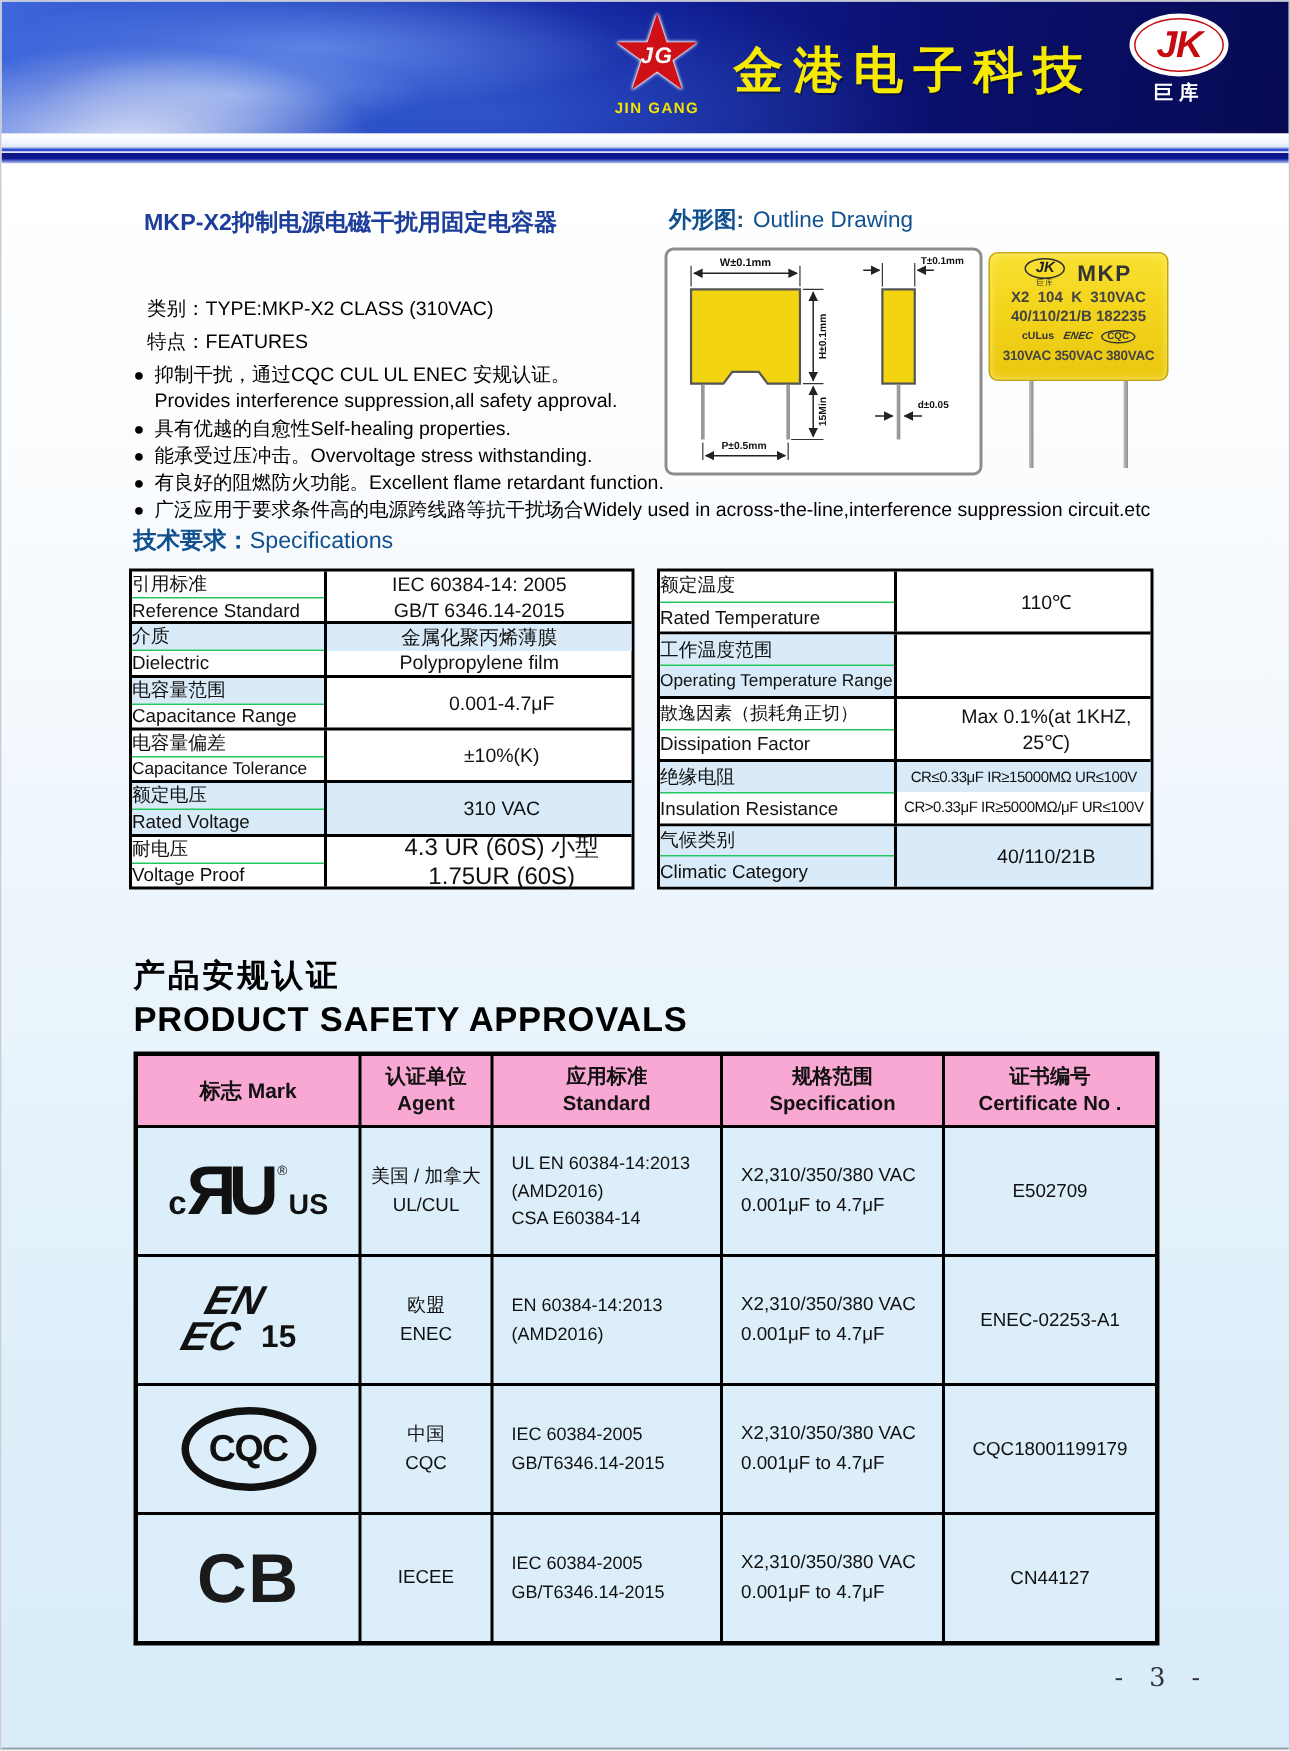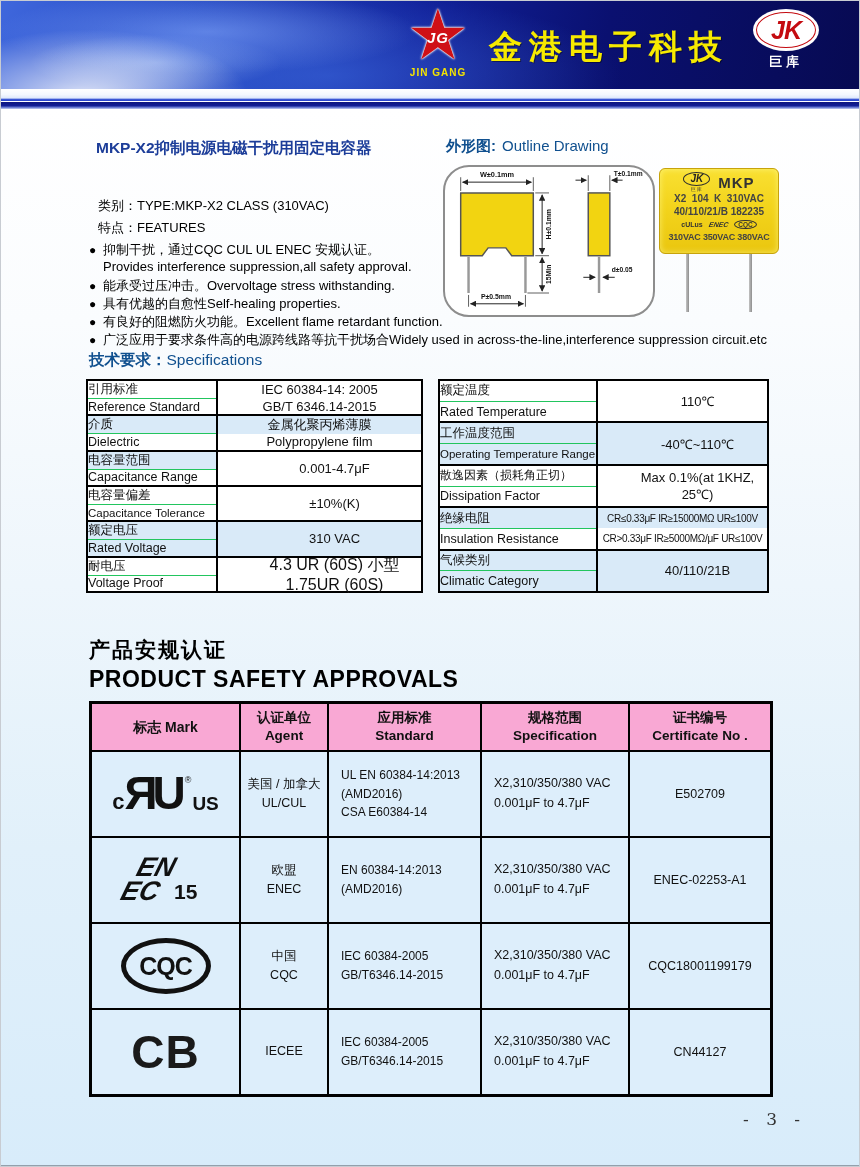--- a/index.html
+++ b/index.html
@@ -39,21 +39,21 @@
   .outline-label .cn { font-weight:bold; }
   .outline-label .en { margin-left:6px; }
 
   .features { position:absolute; left:88px; top:88px; width:740px; font-size:13px; color:#000; }
   .f-line { height:18px; white-space:nowrap; }
   .f-line.head { height:22px; padding-left:9px; }
   .blt { display:inline-block; width:14px; font-size:12px; }
   .f-line.cont { padding-left:14px; }
 
   
-  .outline-box { position:absolute; left:442px; top:56px; width:212px; height:152px; background:#ffffff; border:2px solid #8d8d8d; border-radius:26px; }
+  .outline-box { position:absolute; left:442px; top:56px; width:212px; height:152px; background:#ffffff; border:2px solid #8d8d8d; border-radius:6px; }
   .outline-box svg text { font-family:"Liberation Sans", sans-serif; fill:#111; }
 
   
   .cap-photo { position:absolute; left:658px; top:59px; width:120px; height:146px; }
   .cap-body { position:relative; width:120px; height:86px; border-radius:6px; border:1px solid #c7a30b;
     background:linear-gradient(180deg,#f9e032 0%,#f3d41c 45%,#eac60f 100%); box-shadow:inset 0 0 6px rgba(255,255,160,.6); text-align:center; padding-top:3px; }
   .cap-r1 { display:flex; align-items:center; justify-content:center; gap:8px; height:20px; }
   .cap-jk { display:inline-flex; flex-direction:column; align-items:center; line-height:1; }
   .cap-jk .oval { border:1.5px solid #2e2e2e; border-radius:50%; padding:1px 6px; font-size:10px; font-weight:bold; font-style:italic; color:#222; }
   .cap-jk .sub { font-size:5px; color:#333; margin-top:1px; letter-spacing:1px; }
@@ -148,22 +148,22 @@
     <div class="doc-title">MKP-X2抑制电源电磁干扰用固定电容器</div>
     <div class="outline-label">
       <span class="cn">外形图:</span><span class="en">Outline Drawing</span>
     </div>
 
     <div class="features">
       <div class="f-line head"><span>类别：</span><span>TYPE:MKP-X2 CLASS (310VAC)</span></div>
       <div class="f-line head"><span>特点：</span><span>FEATURES</span></div>
       <div class="f-line"><span class="blt">●</span><span>抑制干扰，通过CQC CUL UL ENEC 安规认证。</span></div>
       <div class="f-line cont"><span>Provides interference suppression,all safety approval.</span></div>
+      <div class="f-line"><span class="blt">●</span><span>具有优越的自愈性Self-healing properties.</span></div>
       <div class="f-line"><span class="blt">●</span><span>能承受过压冲击。Overvoltage stress withstanding.</span></div>
-      <div class="f-line"><span class="blt">●</span><span>具有优越的自愈性Self-healing properties.</span></div>
       <div class="f-line"><span class="blt">●</span><span>有良好的阻燃防火功能。Excellent flame retardant function.</span></div>
       <div class="f-line"><span class="blt">●</span><span>广泛应用于要求条件高的电源跨线路等抗干扰场合Widely used in across-the-line,interference suppression circuit.etc</span></div>
     </div>
 
     <div class="outline-box">
       <svg viewBox="0 0 212 150" width="208" height="148">
         <defs>
           <marker id="ar" viewBox="0 0 10 10" refX="9" refY="5" markerWidth="6.5" markerHeight="6.5" orient="auto-start-reverse">
             <path d="M0,0 L10,5 L0,10 z" fill="#222"></path>
           </marker>
@@ -300,23 +300,20 @@
           </div>
         <div class="sval">
             <div class="vone" style="flex:1">110℃</div>
           </div>
       </div>
       <div class="sgrp">
         <div class="slbl">
             <div class="sln sh">工作温度范围</div>
             <div class="sln sh sm">Operating Temperature Range</div>
           </div>
-        <div class="sval sh">
-            <div class="vone" style="flex:1">-40℃~110℃</div>
-          </div>
       </div>
       <div class="sgrp">
         <div class="slbl">
             <div class="sln" style="font-size:12px">散逸因素（损耗角正切）</div>
             <div class="sln">Dissipation Factor</div>
           </div>
         <div class="sval">
             <div class="vone" style="flex:1">Max 0.1%(at 1KHZ, 25℃)</div>
           </div>
       </div>

